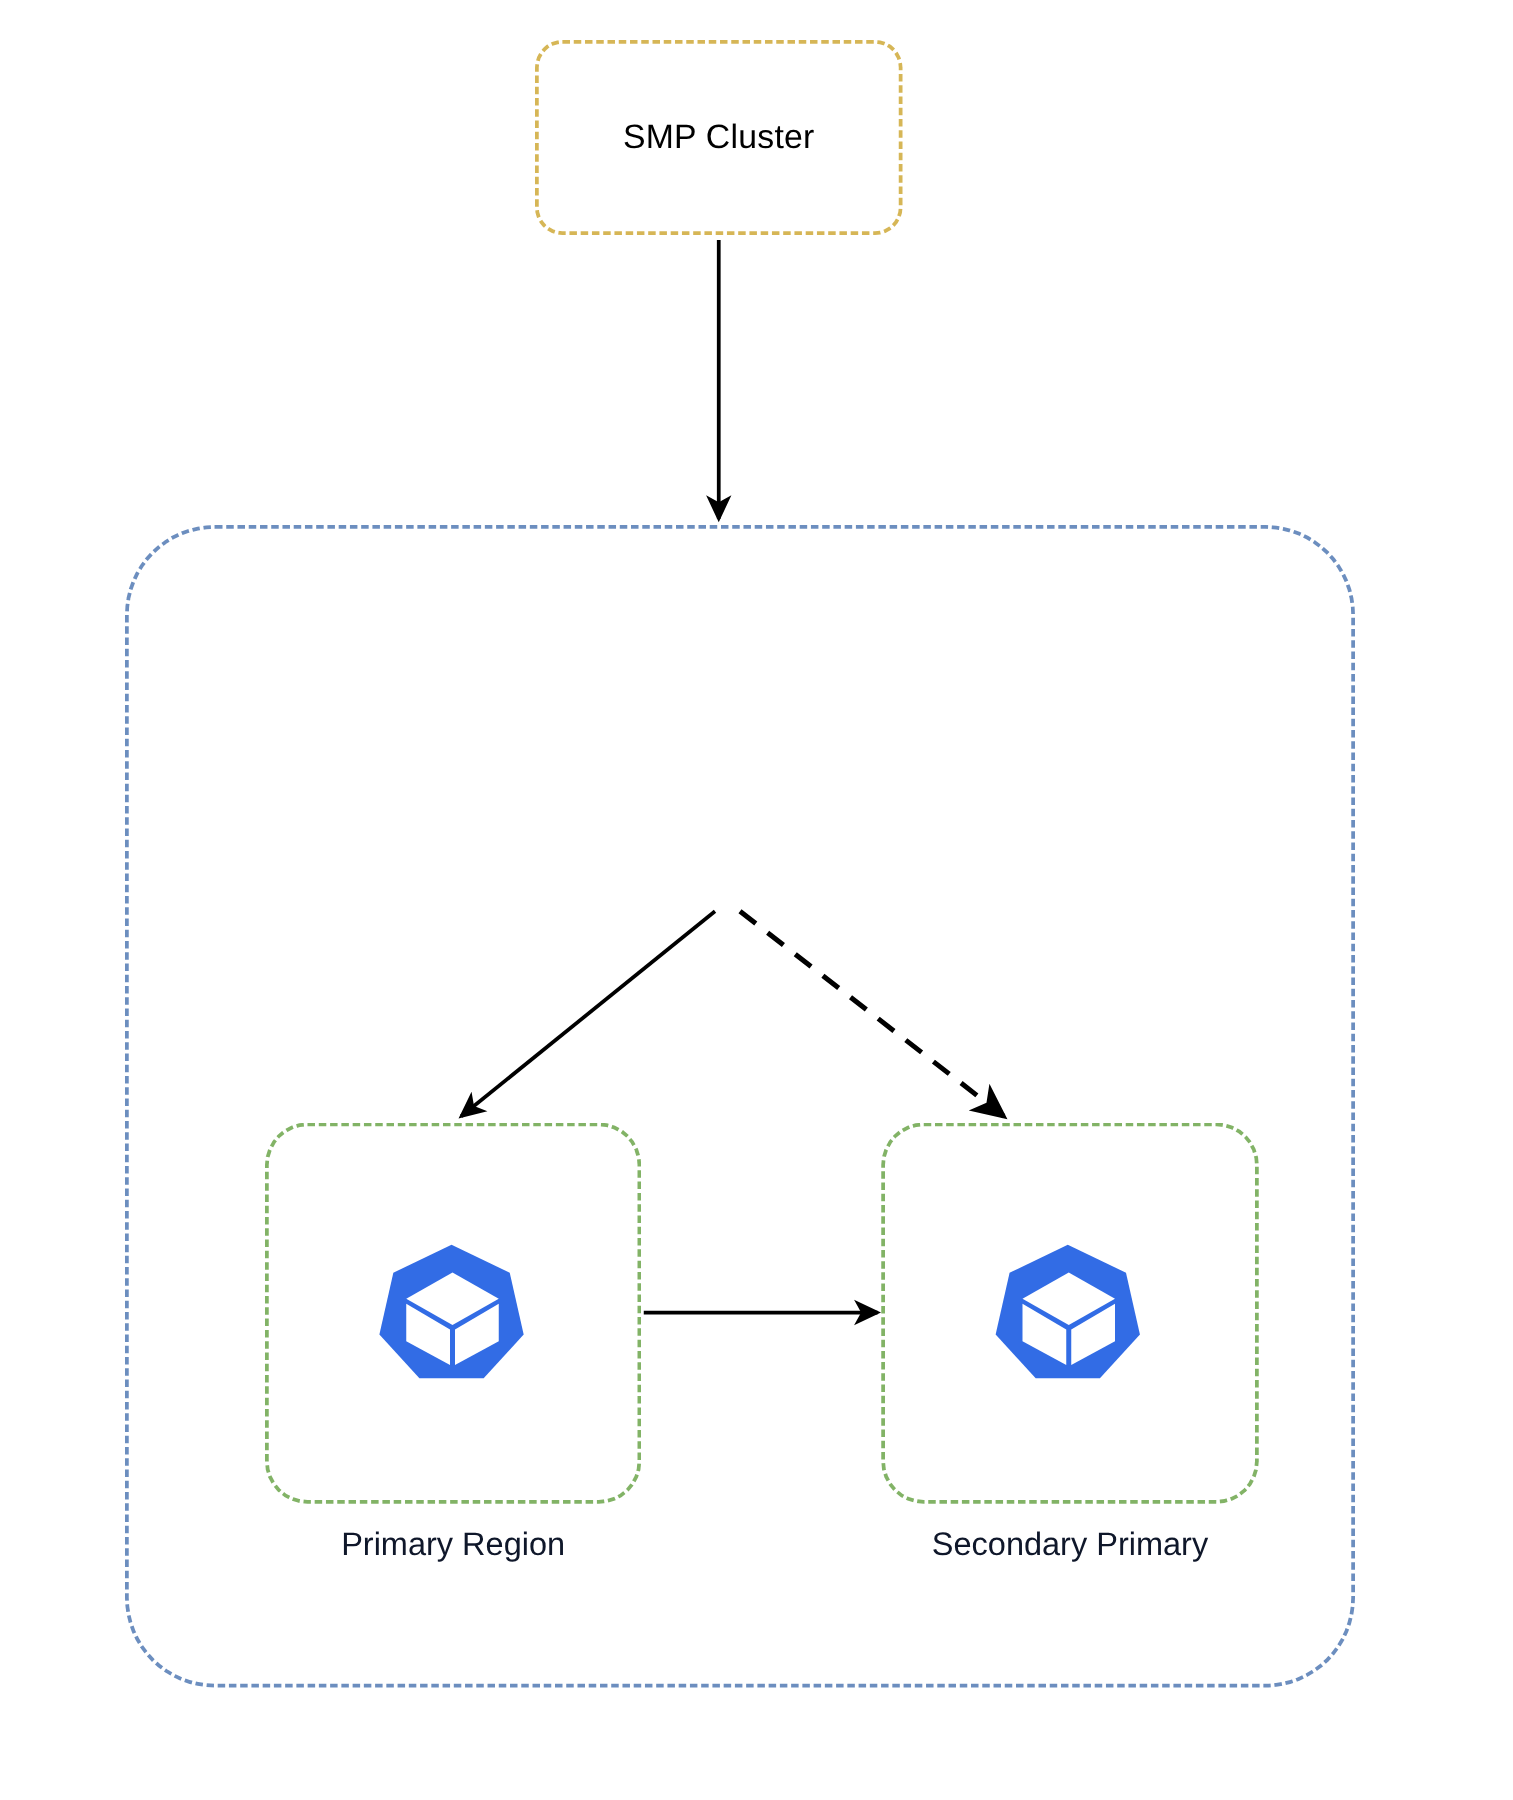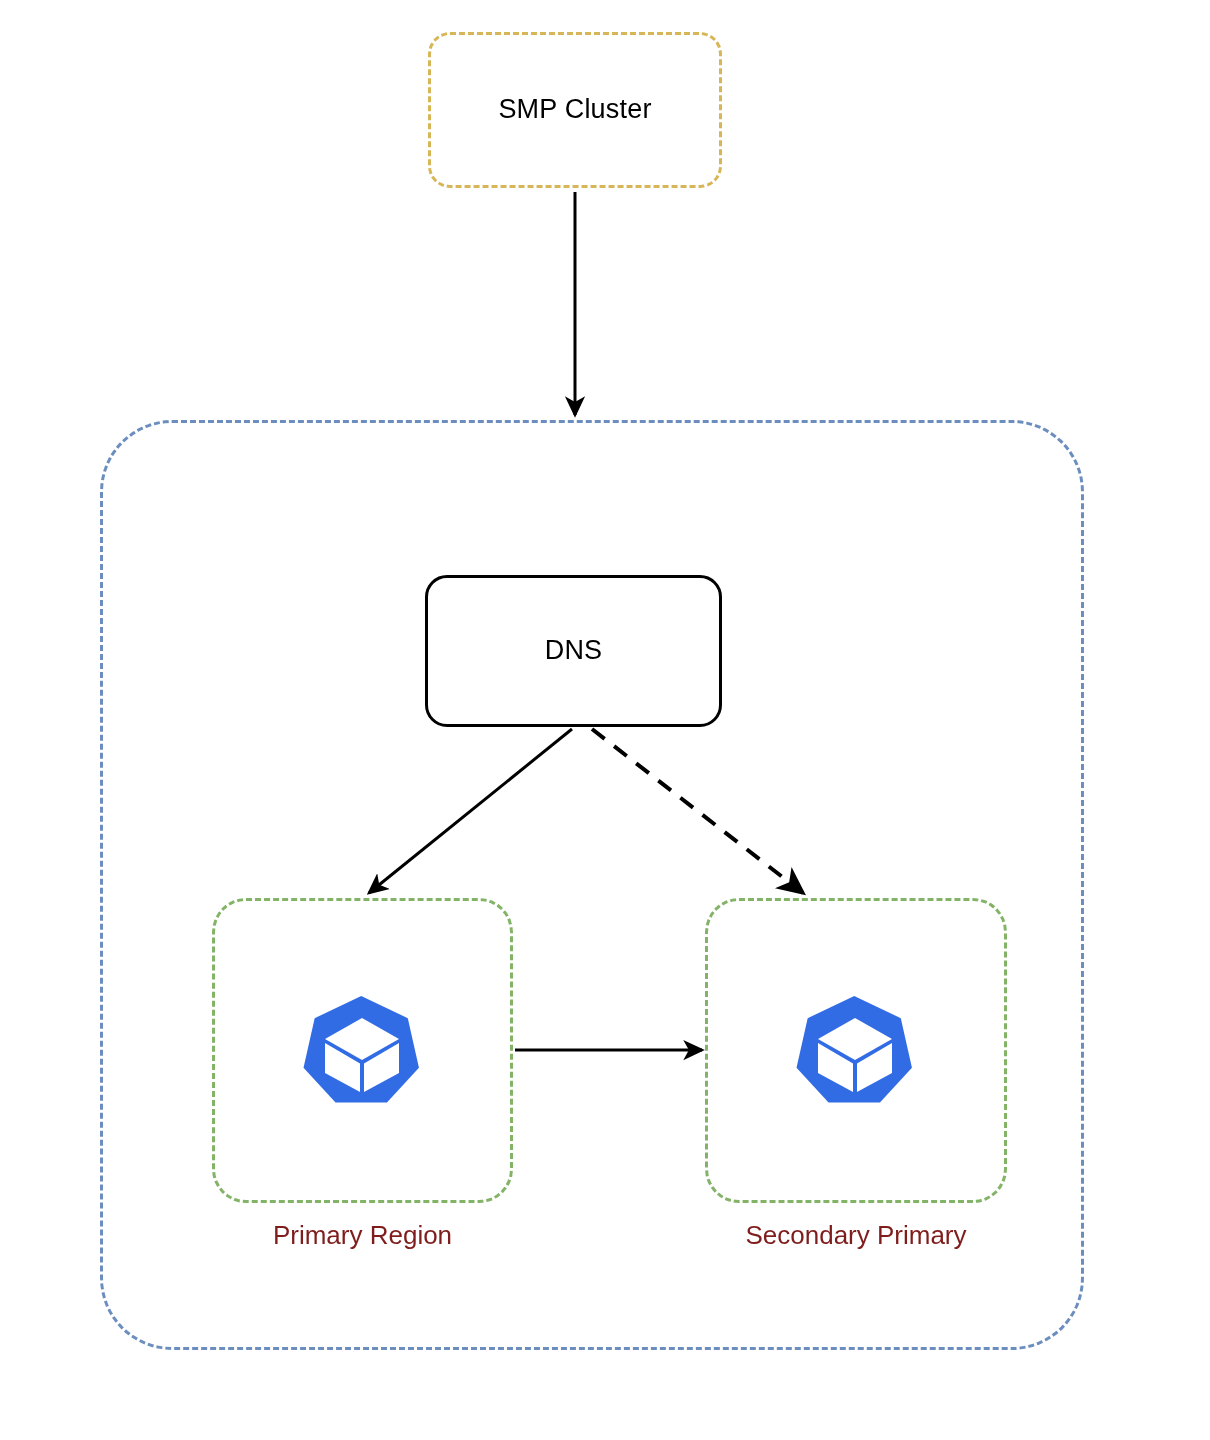--- a/index.html
+++ b/index.html
@@ -87,21 +87,21 @@
     top: 898px;
     width: 302px;
     height: 305px;
   }
 
   
   .region-caption {
     position: absolute;
     text-align: center;
     font-size: 26px;
-    color: #7f1d1d;
+    color: #0f172a;
     white-space: nowrap;
   }
   #primary-region-caption {
     left: 212px;
     top: 1220px;
     width: 301px;
   }
   #secondary-region-caption {
     left: 705px;
     top: 1220px;
@@ -131,23 +131,20 @@
 <body>
 
 <div id="canvas">
 
   <div class="box" id="smp-cluster">
     <span class="box-label">SMP Cluster</span>
   </div>
 
   <div class="box" id="platform-boundary"></div>
 
-  <div class="box" id="dns-node">
-    <span class="box-label">DNS</span>
-  </div>
 
   <div class="box region-box" id="primary-region-box"></div>
 
   <svg class="k8s-logo" id="primary-k8s-logo" viewBox="0 0 118 118">
 
     <path d="M59 4 L107 27 L118.5 78 L85.5 114 L32.5 114 L-0.5 78 L11 27 Z" fill="#326ce5" transform="translate(1,1) scale(0.97)"></path>
 
     <path d="M59 27 L96 48 L59 69 L22 48 Z" fill="#ffffff"></path>
 
     <path d="M22 52 L57 72.5 L57 101 L22 82 Z" fill="#ffffff"></path>

